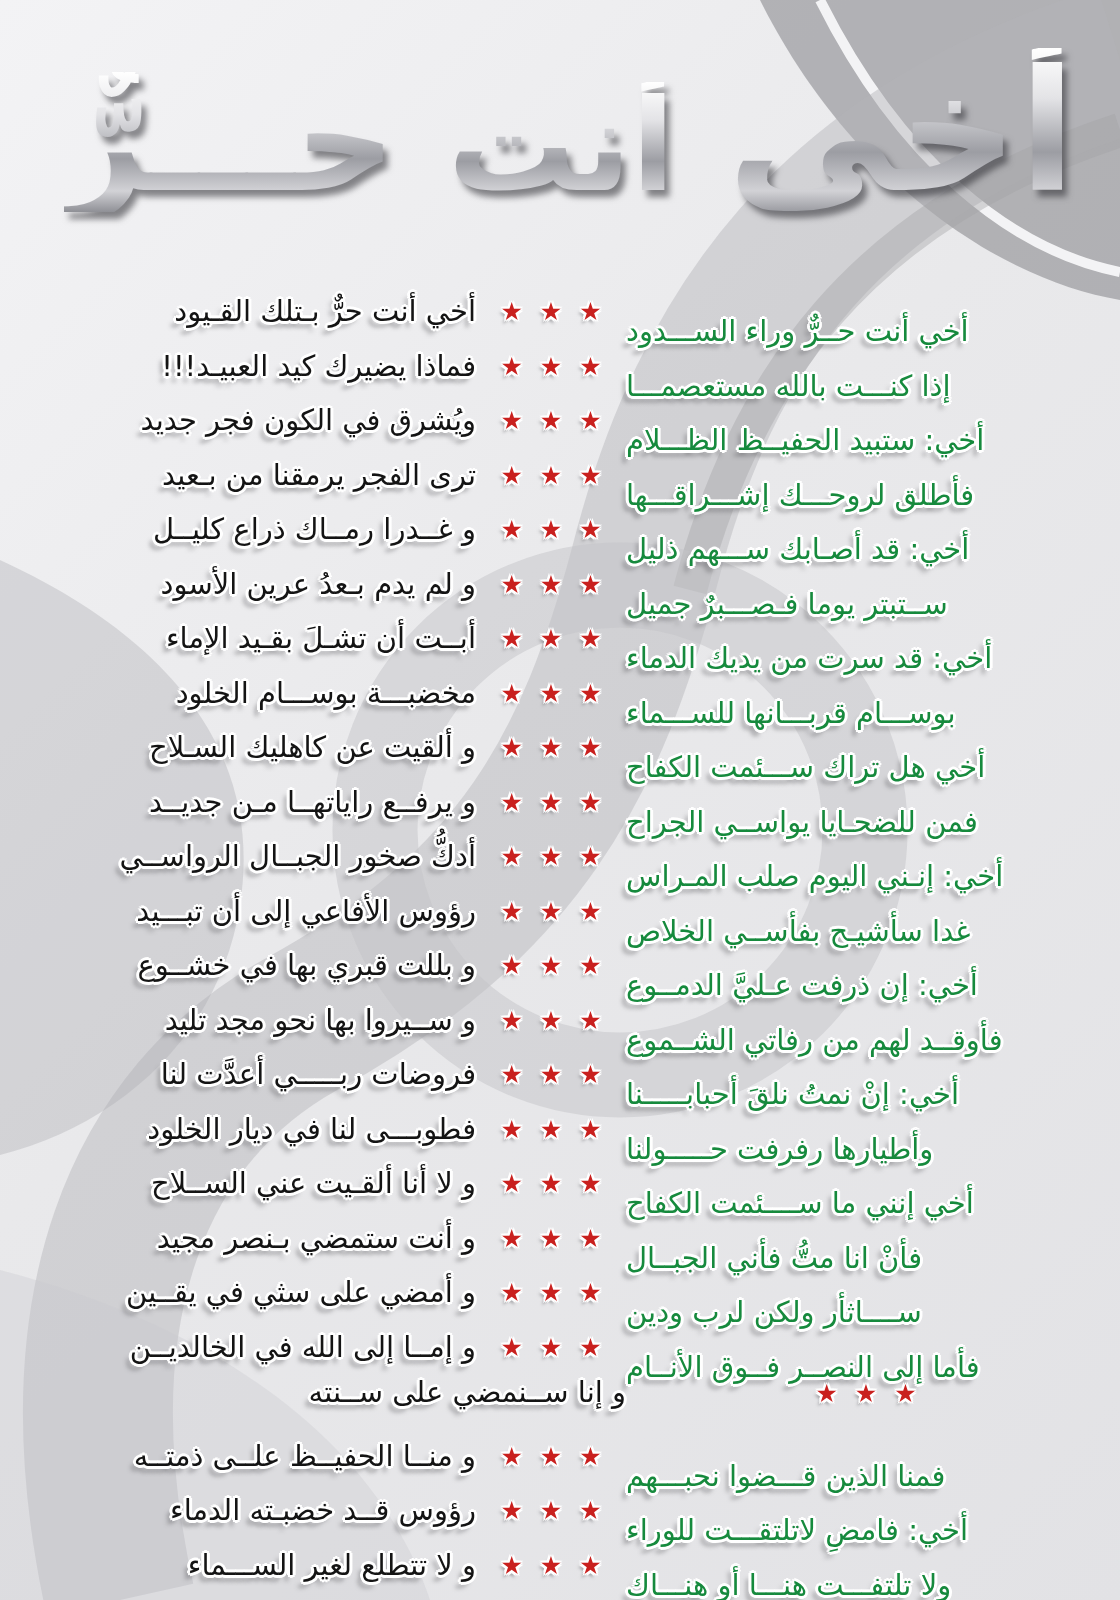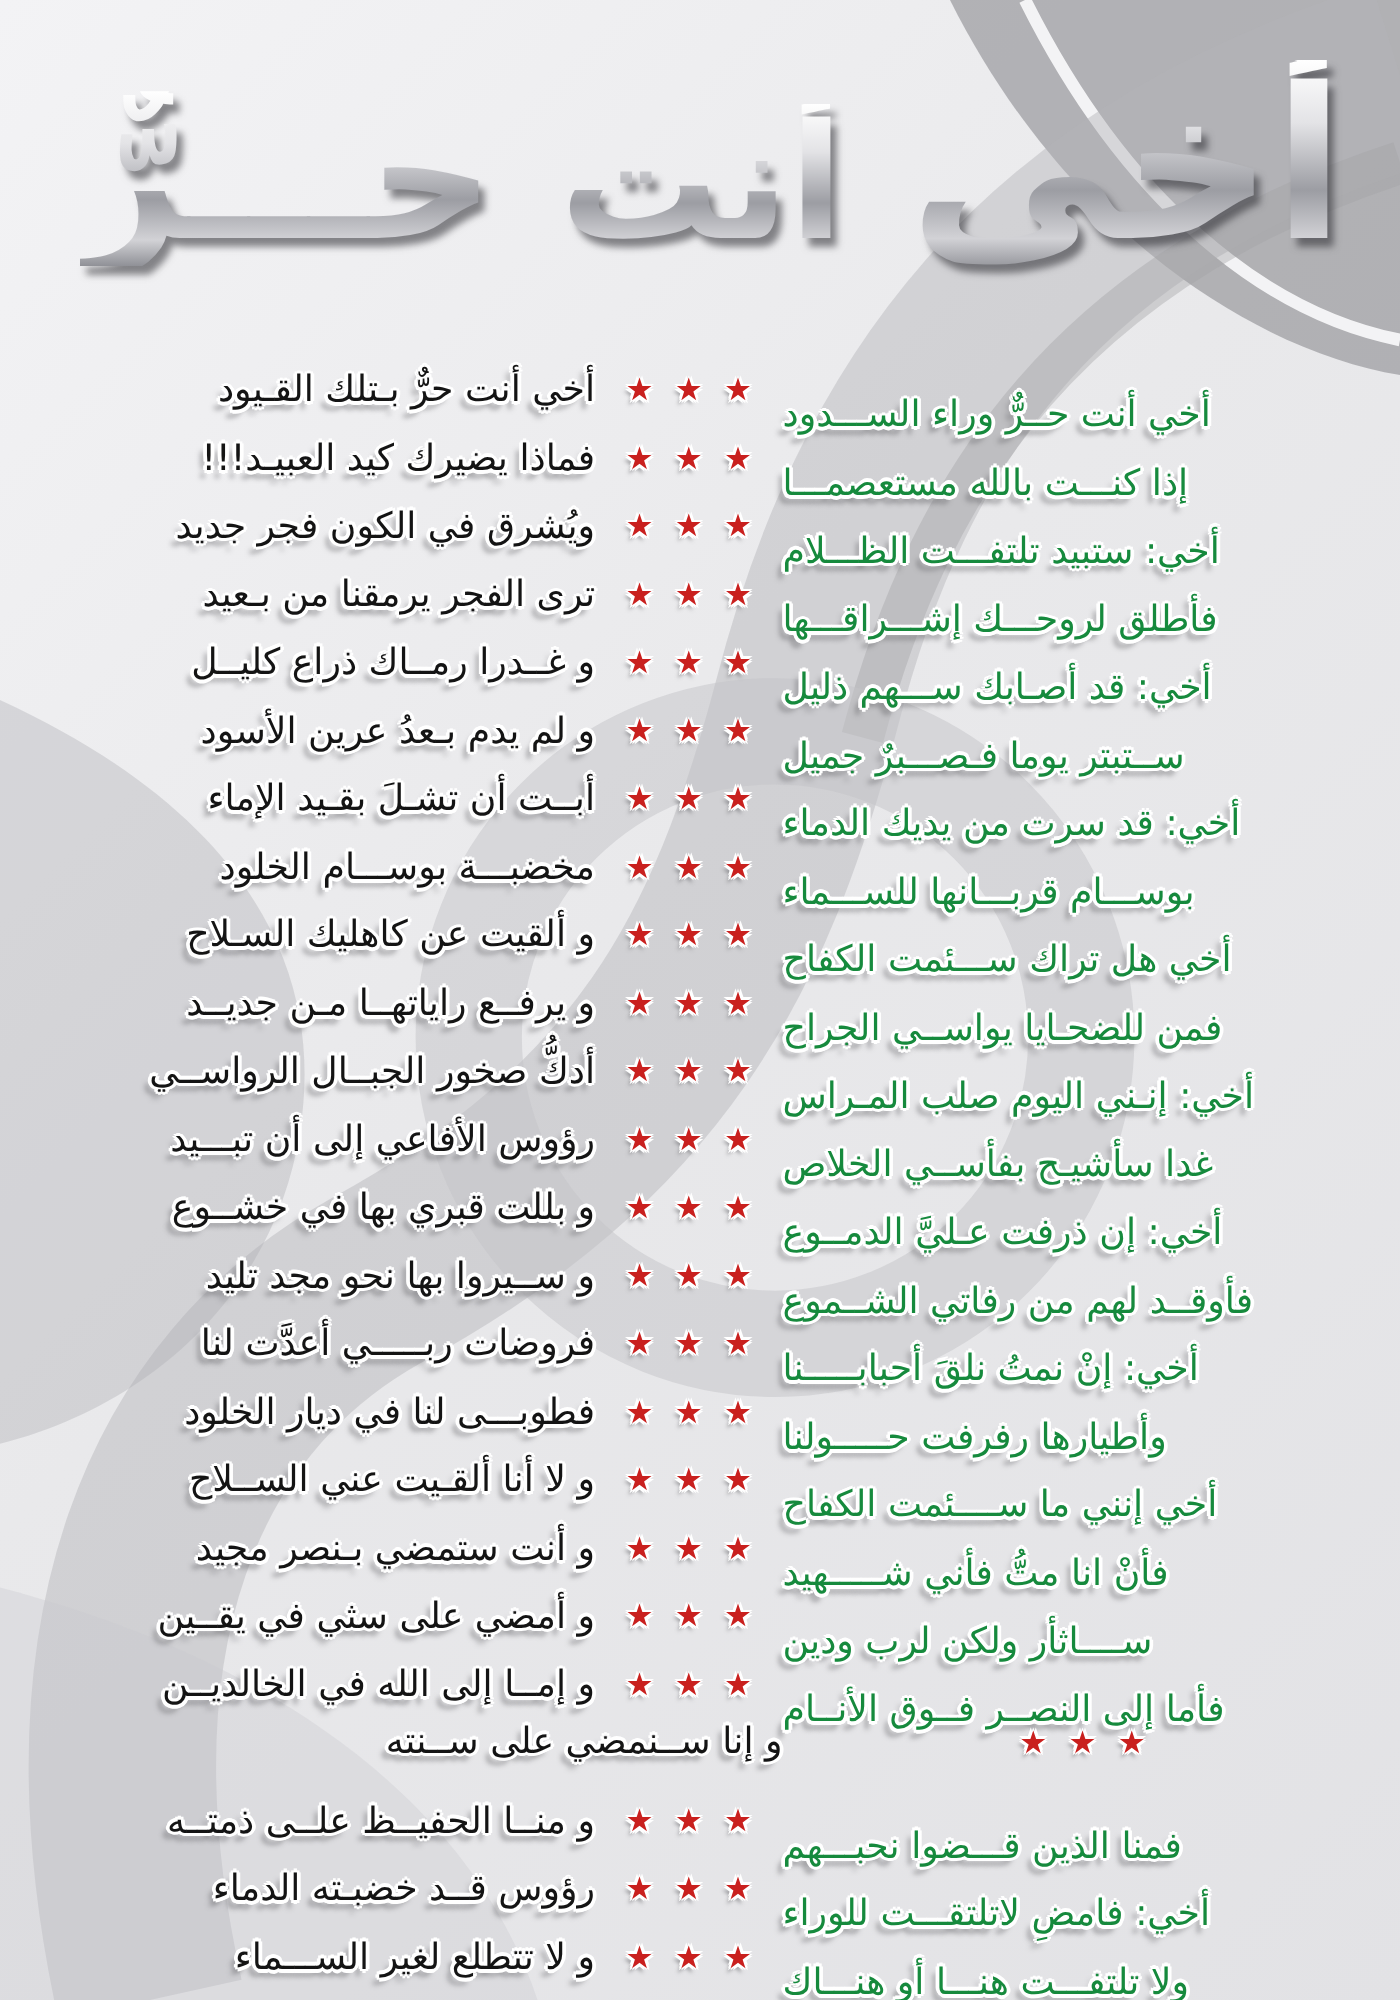--- a/index.html
+++ b/index.html
@@ -92,21 +92,21 @@
       <div class="row">
         <div class="verse right">إذا كنـــت بالله مستعصمـــا</div>
         <div class="stars">
           <span class="star">★</span>
           <span class="star">★</span>
           <span class="star">★</span>
         </div>
         <div class="verse left">فماذا يضيرك كيد العبيـد!!!</div>
       </div>
       <div class="row">
-        <div class="verse right">أخي: ستبيد تلتفـــت الظـــلام</div>
+        <div class="verse right">أخي: ستبيد الحفيــظ الظـــلام</div>
         <div class="stars">
           <span class="star">★</span>
           <span class="star">★</span>
           <span class="star">★</span>
         </div>
         <div class="verse left">ويُشرق في الكون فجر جديد</div>
       </div>
       <div class="row">
         <div class="verse right">فأطلق لروحـــك إشـــراقـــها</div>
         <div class="stars">
@@ -227,21 +227,21 @@
       <div class="row">
         <div class="verse right">أخي إنني ما ســــئمت الكفاح</div>
         <div class="stars">
           <span class="star">★</span>
           <span class="star">★</span>
           <span class="star">★</span>
         </div>
         <div class="verse left">و لا أنا ألقـيت عني الســلاح</div>
       </div>
       <div class="row">
-        <div class="verse right">فأنْ انا متُّ فأني شـــــهيد</div>
+        <div class="verse right">فأنْ انا متُّ فأني الجبــال</div>
         <div class="stars">
           <span class="star">★</span>
           <span class="star">★</span>
           <span class="star">★</span>
         </div>
         <div class="verse left">و أنت ستمضي بـنصر مجيد</div>
       </div>
       <div class="row">
         <div class="verse right">ســــاثأر ولكن لرب ودين</div>
         <div class="stars">

